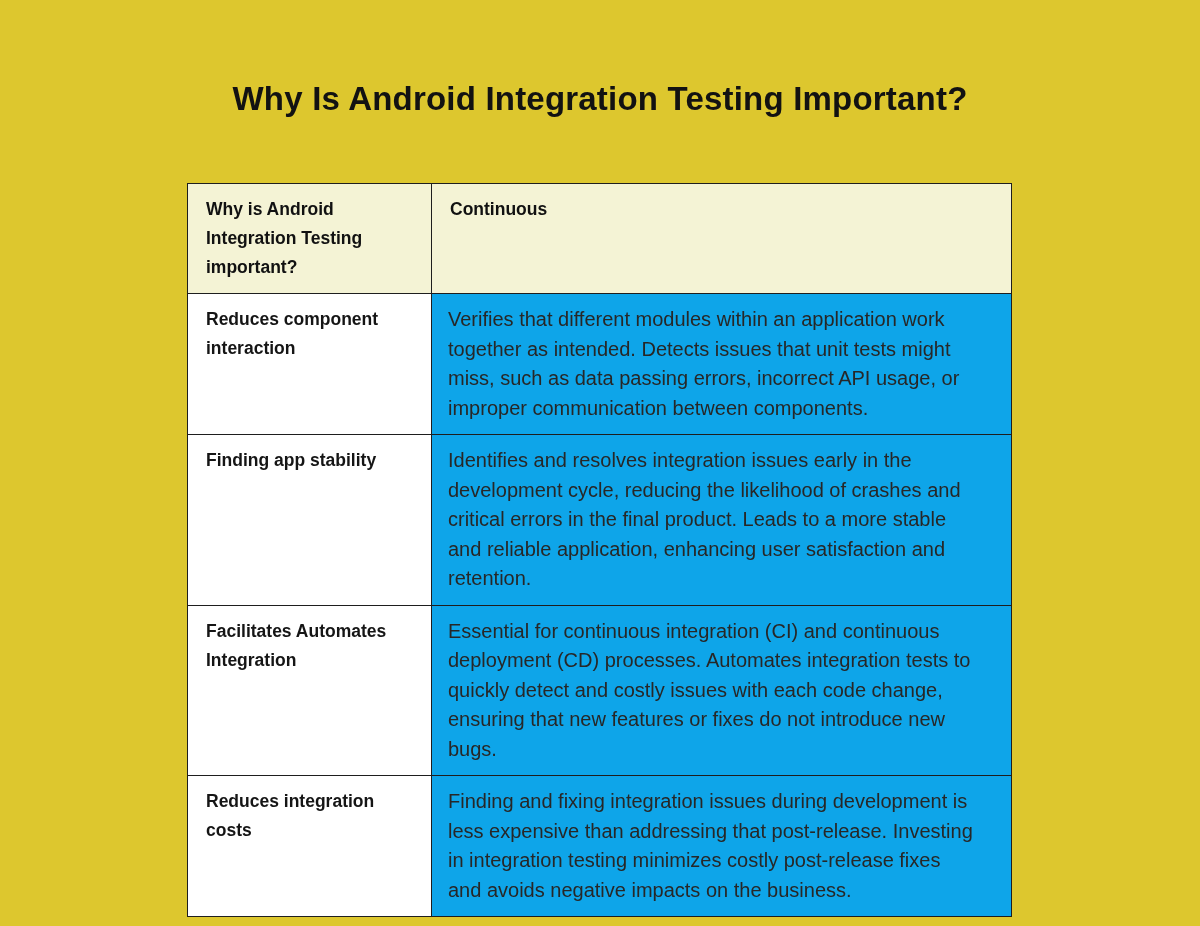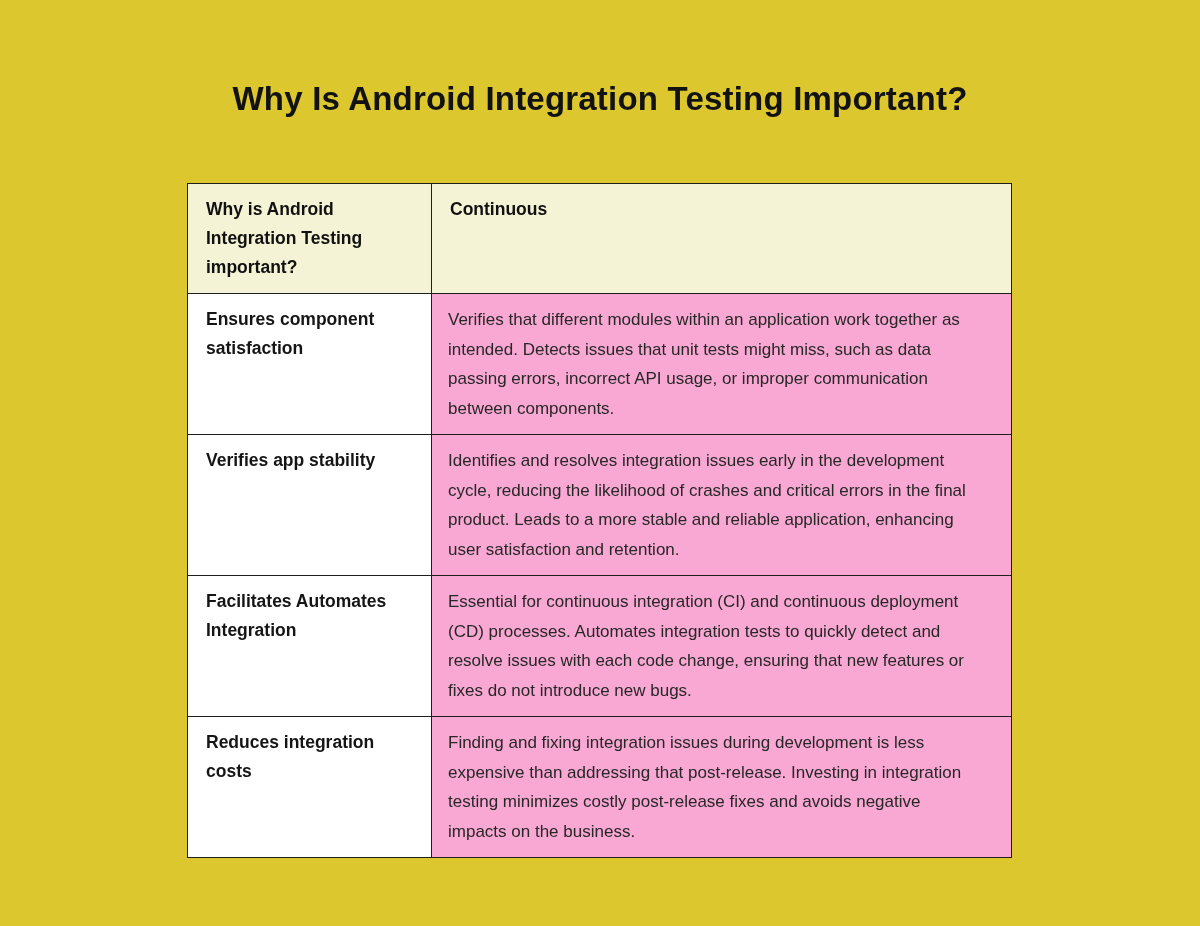--- a/index.html
+++ b/index.html
@@ -51,23 +51,23 @@
   td.reason {
     background: #ffffff;
     color: #151515;
     font-size: 17.5px;
     font-weight: 700;
     line-height: 29px;
     padding: 11px 16px 11px 18px;
     height: 138px;
   }
   td.desc {
-    background: #f9a8d4;
+    background: #0ea5e9;
     color: #272727;
-    font-size: 17px;
+    font-size: 20px;
     font-weight: 400;
     line-height: 29.5px;
     padding: 11px 34px 11px 16px;
     height: 138px;
   }
 </style>
 </head>
 <body>
 
 <div>
@@ -79,30 +79,30 @@
       <col class="col-desc">
     </colgroup>
     <thead>
       <tr>
         <th>Why is Android Integration Testing important?</th>
         <th>Continuous</th>
       </tr>
     </thead>
     <tbody>
       <tr>
-        <td class="reason">Ensures component satisfaction</td>
+        <td class="reason">Reduces component interaction</td>
         <td class="desc">Verifies that different modules within an application work together as intended. Detects issues that unit tests might miss, such as data passing errors, incorrect API usage, or improper communication between components.</td>
       </tr>
       <tr>
-        <td class="reason">Verifies app stability</td>
+        <td class="reason">Finding app stability</td>
         <td class="desc">Identifies and resolves integration issues early in the development cycle, reducing the likelihood of crashes and critical errors in the final product. Leads to a more stable and reliable application, enhancing user satisfaction and retention.</td>
       </tr>
       <tr>
         <td class="reason">Facilitates Automates Integration</td>
-        <td class="desc">Essential for continuous integration (CI) and continuous deployment (CD) processes. Automates integration tests to quickly detect and resolve issues with each code change, ensuring that new features or fixes do not introduce new bugs.</td>
+        <td class="desc">Essential for continuous integration (CI) and continuous deployment (CD) processes. Automates integration tests to quickly detect and costly issues with each code change, ensuring that new features or fixes do not introduce new bugs.</td>
       </tr>
       <tr>
         <td class="reason">Reduces integration costs</td>
         <td class="desc">Finding and fixing integration issues during development is less expensive than addressing that post-release. Investing in integration testing minimizes costly post-release fixes and avoids negative impacts on the business.</td>
       </tr>
     </tbody>
   </table>
 </div>
 
 </body></html>

